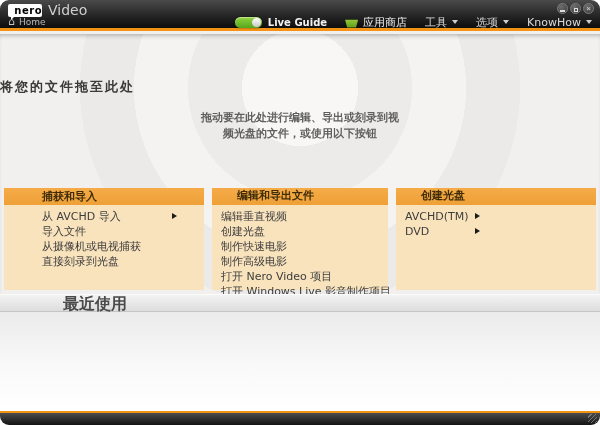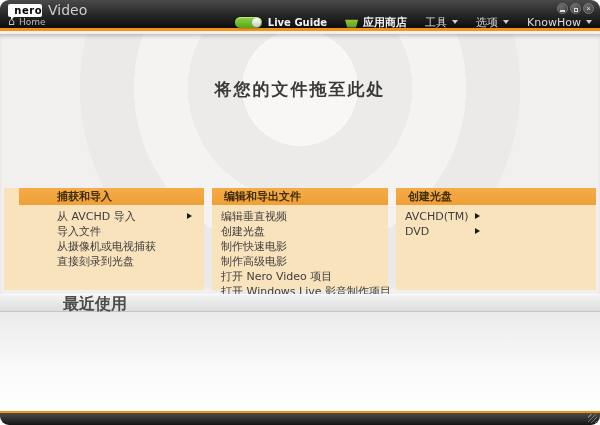--- a/index.html
+++ b/index.html
@@ -54,56 +54,56 @@
   .toggle .knob{
     position:absolute;right:1px;top:1px;width:9px;height:9px;border-radius:50%;
     background:linear-gradient(#ffffff,#c9c9c9);
   }
   .lg-label{margin-left:6px;font-weight:bold;color:#f2f2f2;font-size:10px;}
   .basket{
     width:13px;height:10px;margin-right:5px;
     background:linear-gradient(#9ccf3a,#5e9e1c);
     clip-path:polygon(0 22%,100% 22%,84% 100%,16% 100%);
   }
-  .store-label{font-weight:bold;color:#f0f0f0;}
+  .store-label{font-weight:normal;color:#f0f0f0;}
   .caret{
     width:0;height:0;margin-left:5px;margin-top:2px;
     border:3px solid transparent;border-top:4px solid #cfcfcf;
   }
   
   .main{
     position:absolute;top:34px;left:0;right:0;height:260px;
     background:radial-gradient(circle at 300px 54px,
       #f8f7f5 0 58px,
       #ecebe9 58px 112px,
       #f4f3f1 112px 166px,
       #ebeae8 166px 220px,
       #f1f0ee 220px);
     box-shadow:inset 0 4px 5px -3px rgba(0,0,0,.30);
   }
   .dz-title{
-    position:absolute;top:44px;left:0;width:100%;text-align:center;
-    font-size:17px;font-weight:bold;color:#3a3a3a;letter-spacing:2px;
+    position:absolute;top:44px;left:0;width:100%;
+    font-size:13px;font-weight:bold;color:#3a3a3a;letter-spacing:2px;
   }
   .dz-sub{
     position:absolute;top:76px;left:0;width:100%;text-align:center;
     font-size:11px;font-weight:bold;color:#5f5f5f;line-height:16px;
   }
   
   .panel{position:absolute;top:154px;height:102px;background:#f9e3bd;}
-  .p1{left:4px;width:200px;padding-left:15px;}
+  .p1{left:4px;width:200px;}
   .p2{left:212px;width:176px;}
   .p3{left:396px;width:200px;}
   .panel-header{
     height:17px;line-height:17px;
     background:linear-gradient(#f5ab47,#efa037);
     font-size:11px;font-weight:bold;color:#3f2d08;
   }
   .p1 .panel-header{padding-left:38px;}
-  .p2 .panel-header,.p3 .panel-header{padding-left:12px;}
+  .p2 .panel-header,.p3 .panel-header{padding-left:25px;font-family:Liberation Mono, monospace;}
   .panel-body{padding-top:4px;}
   .p1 .panel-body{padding-left:38px;}
   .p2 .panel-body,.p3 .panel-body{padding-left:9px;}
   .item{
     position:relative;height:15px;line-height:15px;
     font-size:11px;color:#3d3d3d;cursor:pointer;white-space:nowrap;
   }
   .sub-arrow{
     position:absolute;top:50%;margin-top:-4px;width:0;height:0;
     border-left:5px solid #1a1a1a;
@@ -179,20 +179,24 @@
       </div>
       <div class="menu-group">
         <span>KnowHow</span>
         <span class="caret"></span>
       </div>
     </div>
   </div>
 
   <div class="main">
     <div class="dz-title">将您的文件拖至此处</div>
+    <div class="dz-sub">
+      <div>拖动要在此处进行编辑、导出或刻录到视</div>
+      <div>频光盘的文件，或使用以下按钮</div>
+    </div>
 
     <div class="panel p1">
       <div class="panel-header">捕获和导入</div>
       <div class="panel-body">
         <div class="item"><span>从 AVCHD 导入</span><span class="sub-arrow"></span></div>
         <div class="item"><span>导入文件</span></div>
         <div class="item"><span>从摄像机或电视捕获</span></div>
         <div class="item"><span>直接刻录到光盘</span></div>
       </div>
     </div>

